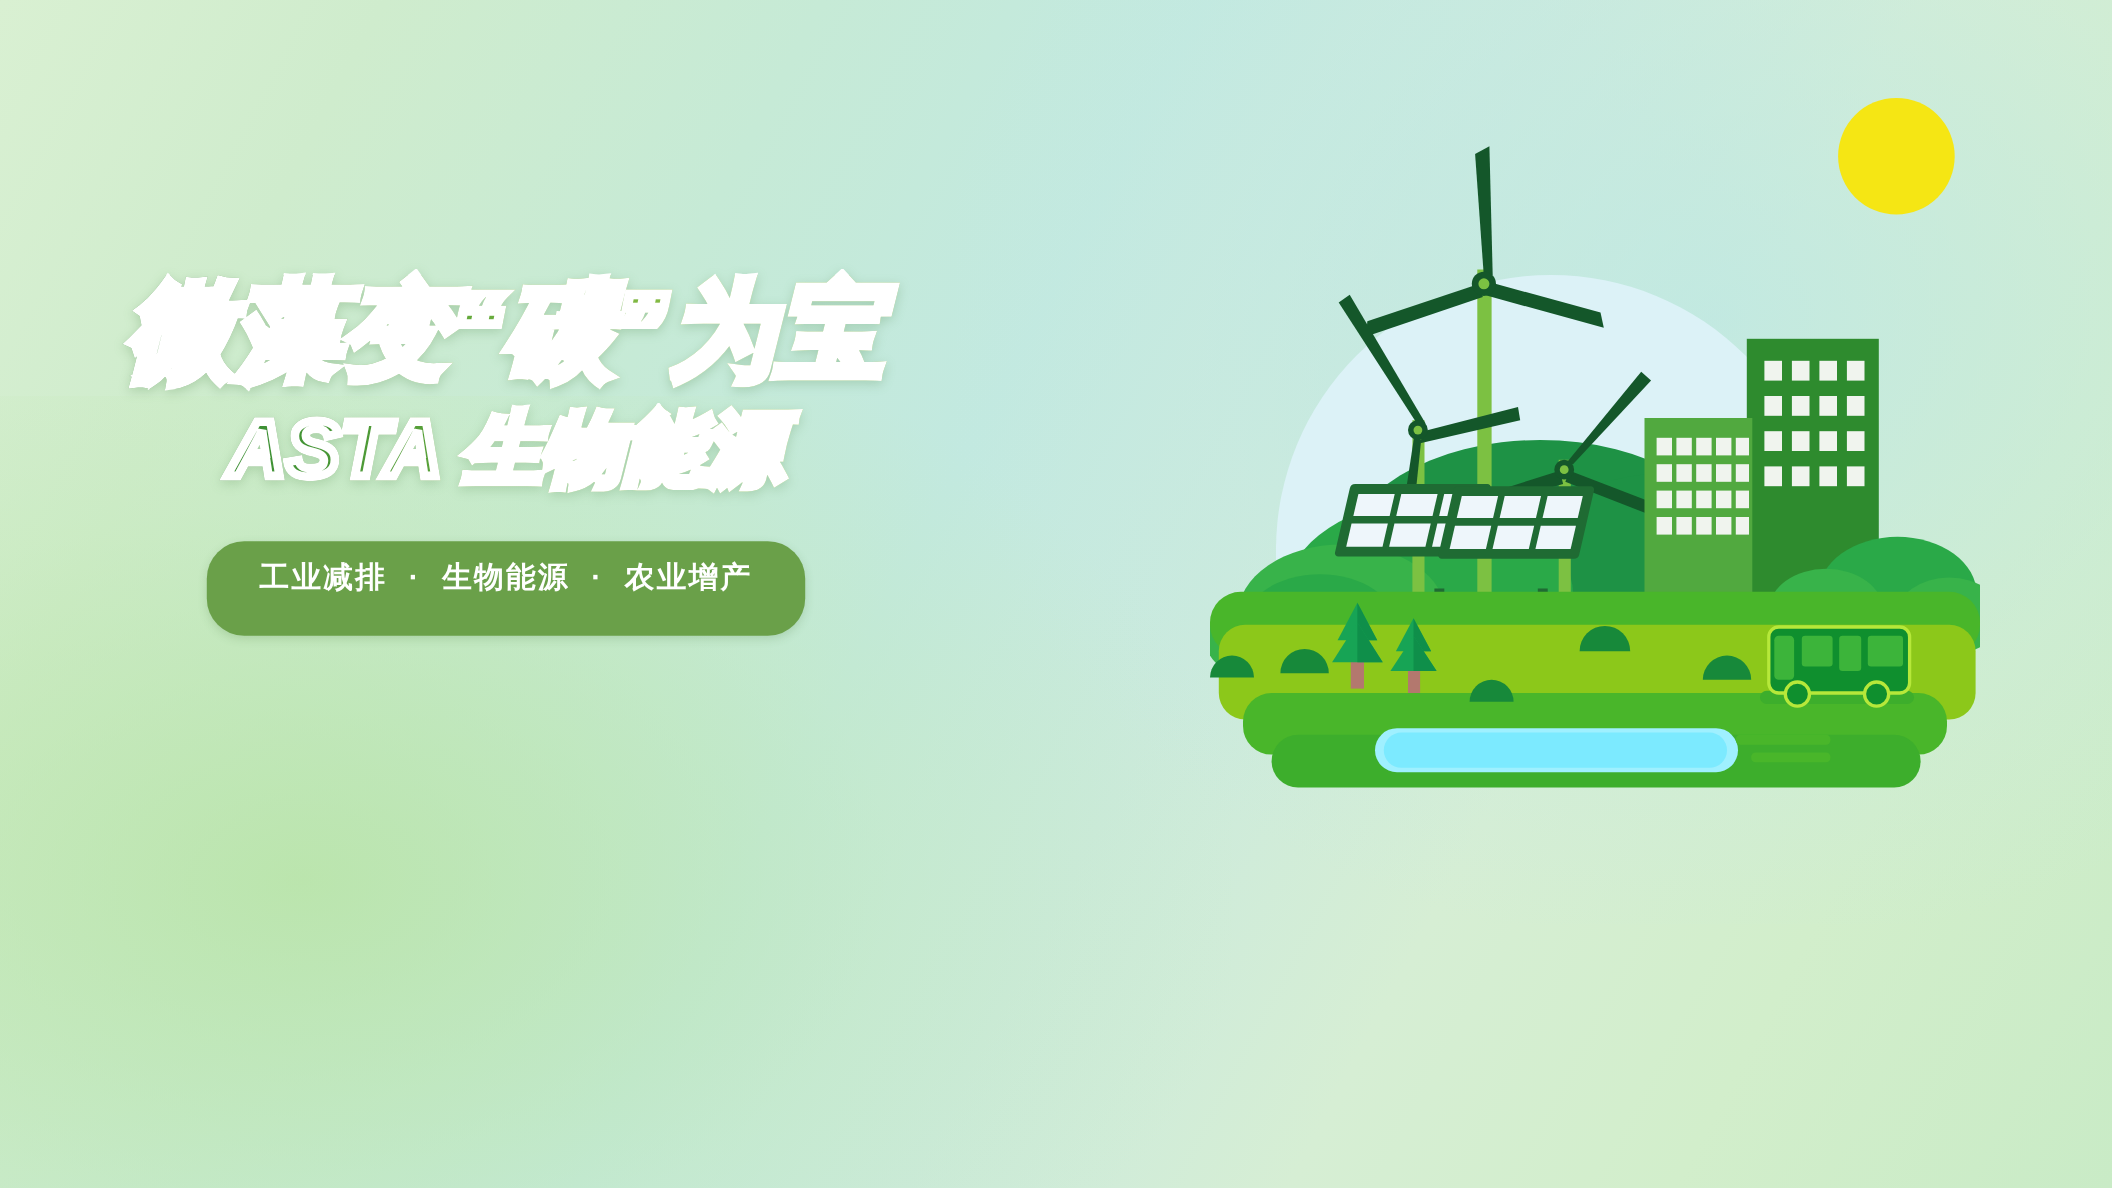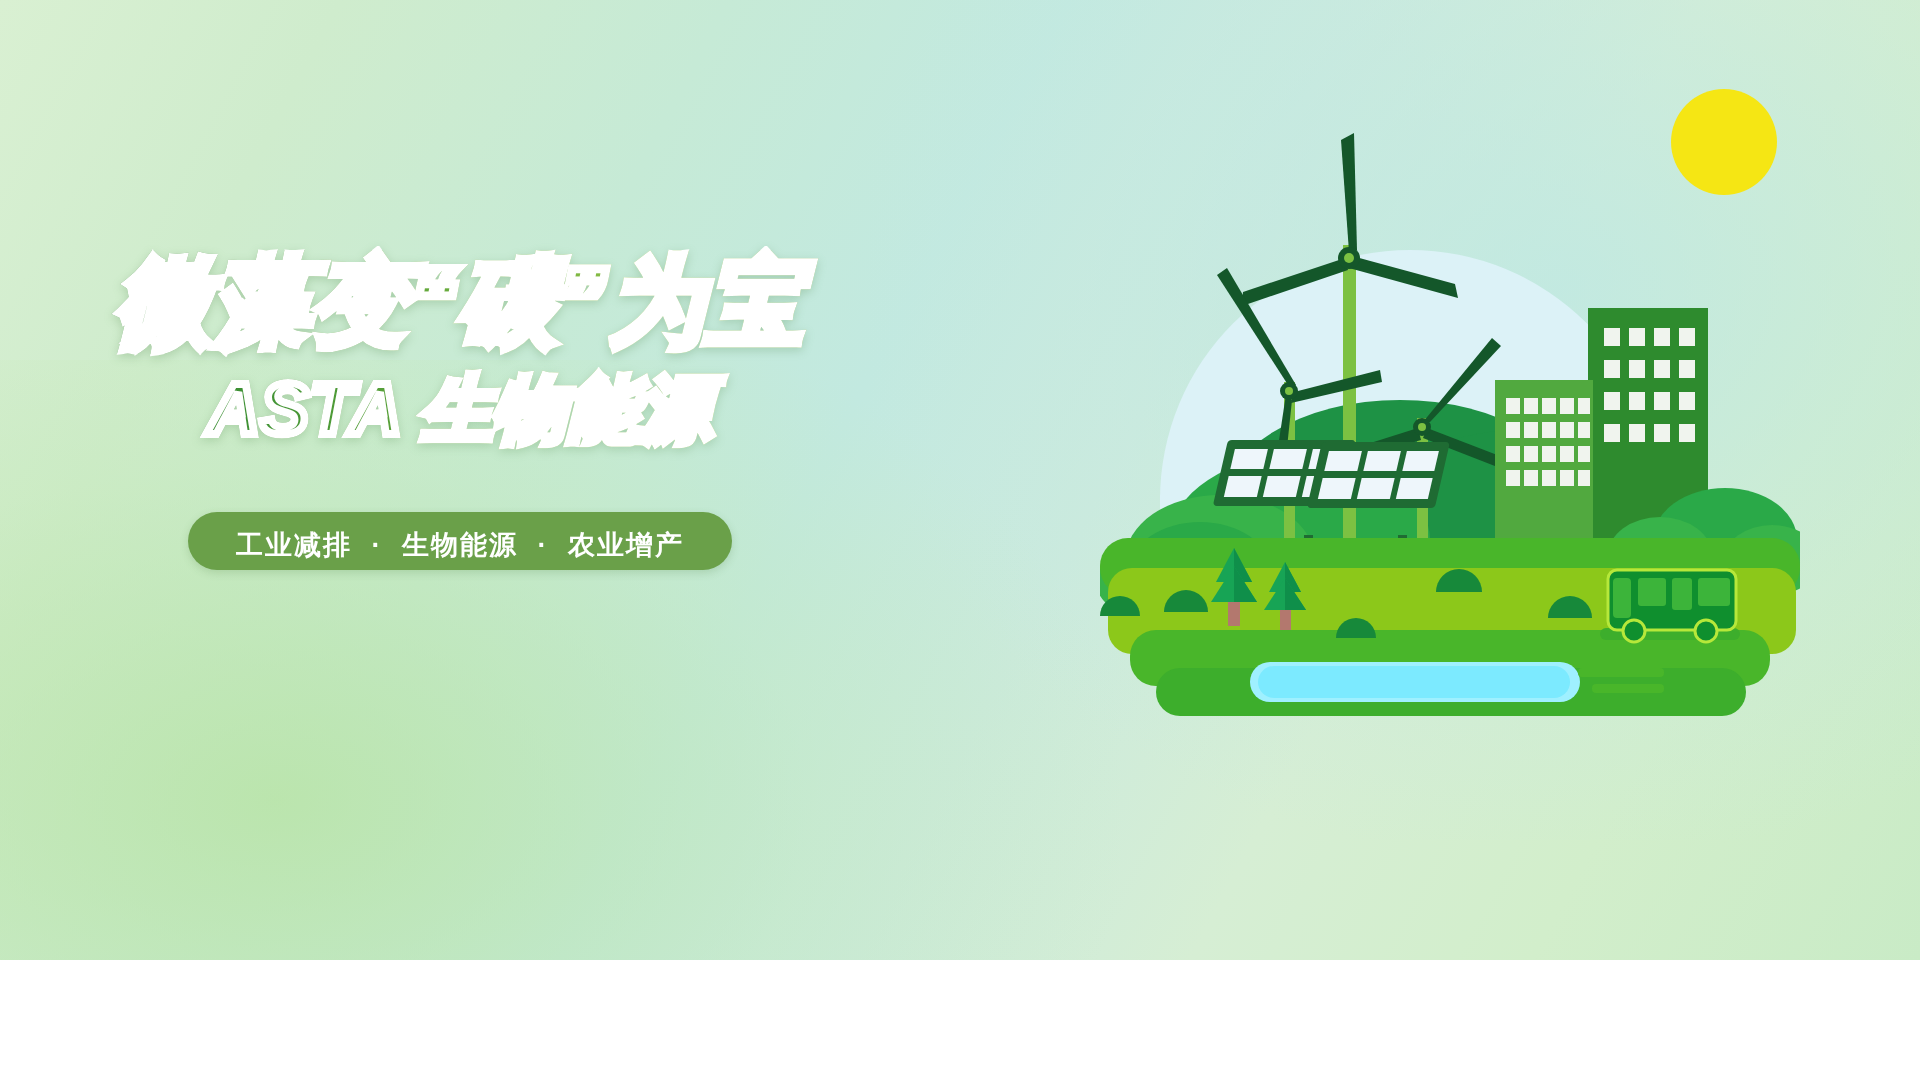--- a/index.html
+++ b/index.html
@@ -8,21 +8,21 @@
     padding: 0;
     width: 1920px;
     height: 1080px;
     overflow: hidden;
     font-family: "Liberation Sans", "DejaVu Sans", sans-serif;
   }
 
   #banner {
     position: relative;
     width: 1920px;
-    height: 960px;
+    height: 1080px;
     background:
       linear-gradient(118deg,
         #d9f0d2 0%,
         #cfeccd 14%,
         #c6ead6 30%,
         #c2e9e0 44%,
         #cbeadd 56%,
         #d6eed4 70%,
         #d2eecb 84%,
         #c9ebc6 100%);
@@ -91,22 +91,22 @@
     -webkit-background-clip: text;
     background-clip: text;
     color: transparent;
     -webkit-text-stroke: 8px #ffffff;
     paint-order: stroke fill;
     filter: drop-shadow(0 3px 5px rgba(60,120,50,0.20));
   }
 
   .tagline-pill {
     display: inline-block;
-    margin-top: 62px;
-    padding: 15px 48px 7px 48px;
+    margin-top: 42px;
+    padding: 15px 48px 35px 48px;
     background: #6aa049;
     border-radius: 34px;
     color: #ffffff;
     font-size: 27px;
     font-weight: 700;
     letter-spacing: 2px;
     white-space: nowrap;
     box-shadow: 0 3px 9px rgba(70,120,55,0.20);
     text-align: right;
   }

